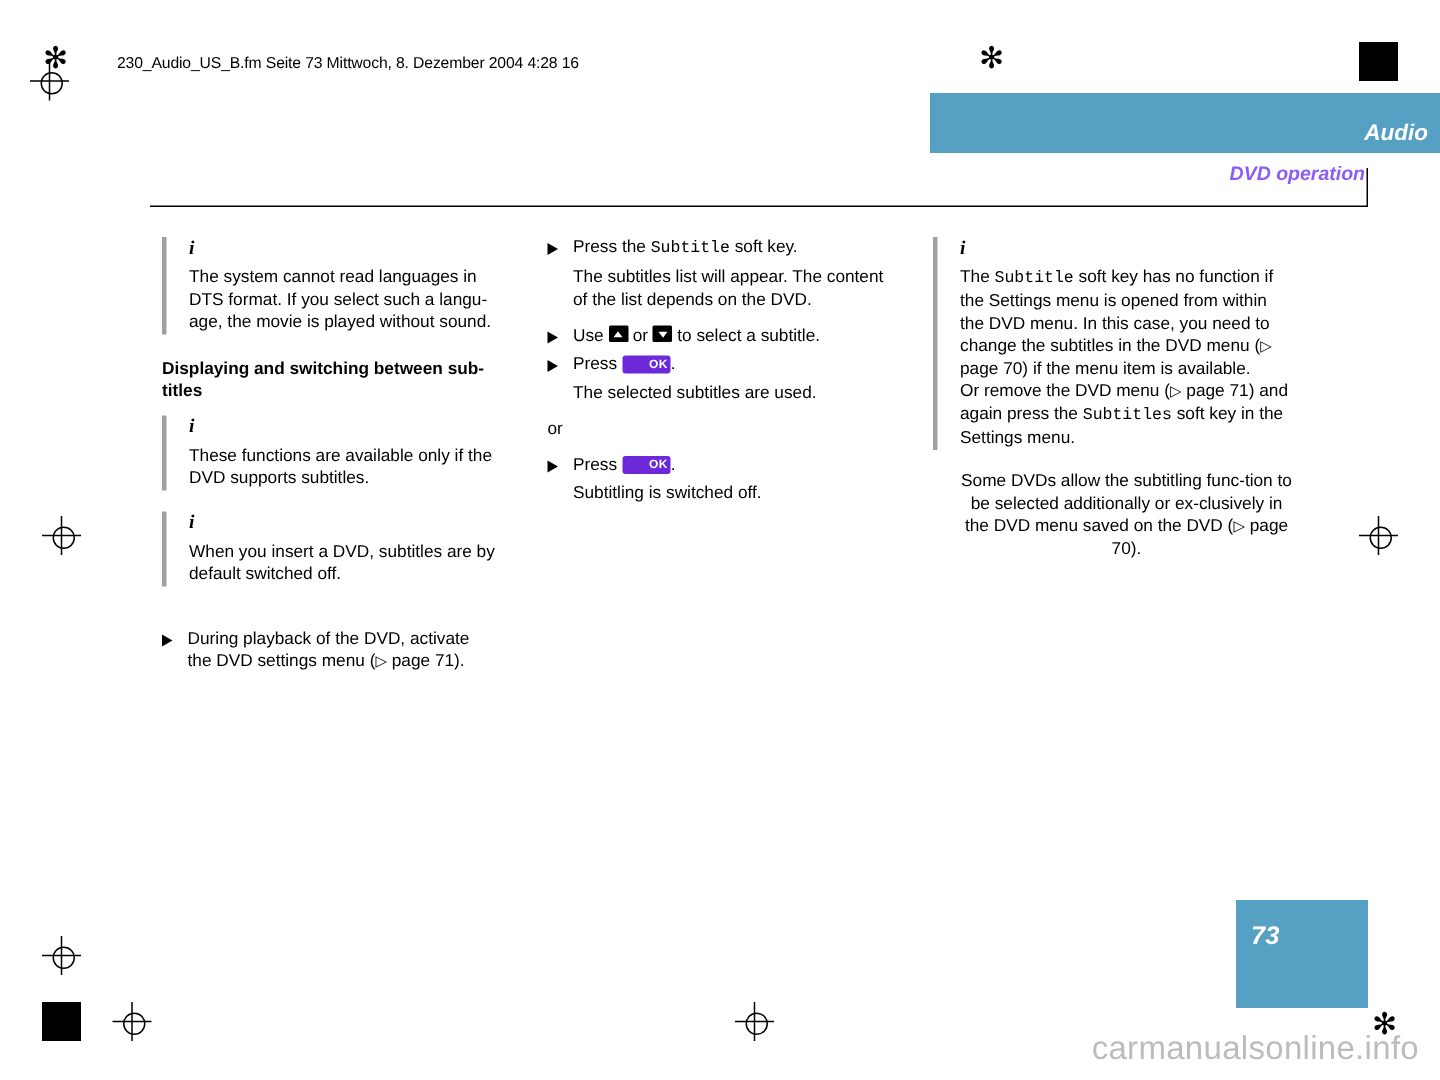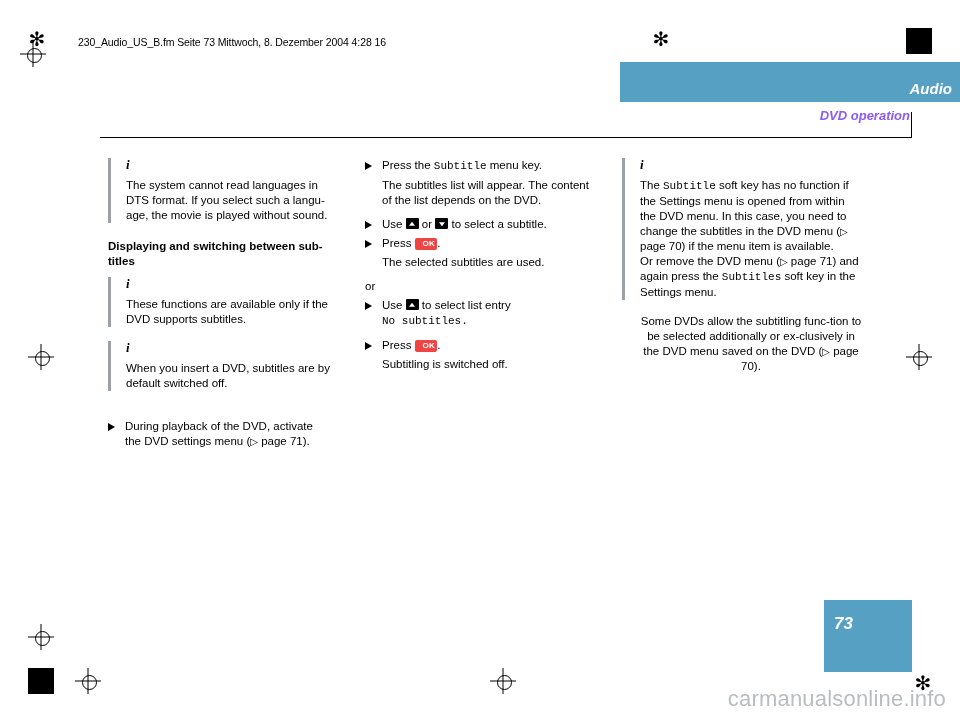--- a/index.html
+++ b/index.html
@@ -179,26 +179,26 @@
   }
   .plain { margin: 0 0 4px 0; }
 
   .mono {
     font-family: "Liberation Mono", monospace;
     font-size: 11px;
   }
 
   .okkey {
     display: inline-block;
-    background: #ef4444;
+    background: #6d28d9;
     color: #fff;
     font-size: 8px;
     font-weight: bold;
     line-height: 10px;
-    padding: 1px 2px 1px 8px;
+    padding: 1px 2px 1px 18px;
     border-radius: 2px;
     vertical-align: 1px;
     letter-spacing: 0.3px;
   }
   .arrowkey {
     display: inline-block;
     width: 13px;
     height: 11px;
     background: #000;
     vertical-align: -1px;
@@ -328,45 +328,39 @@
       <br>
       <span>the DVD settings menu (</span><span class="refarrow">▷</span><span> page 71).</span>
     </div>
 
   </div>
 
   <div class="col col2">
 
     <div class="step">
       <span class="tri"></span>
-      <span>Press the </span><span class="mono">Subtitle</span><span> menu key.</span>
+      <span>Press the </span><span class="mono">Subtitle</span><span> soft key.</span>
     </div>
 
     <p class="para">The subtitles list will appear. The content of the list depends on the DVD.</p>
 
     <div class="step">
       <span class="tri"></span>
       <span>Use </span><span class="arrowkey up"></span><span> or </span><span class="arrowkey down"></span><span> to select a subtitle.</span>
     </div>
 
     <div class="step">
       <span class="tri"></span>
       <span>Press </span><span class="okkey">OK</span><span>.</span>
     </div>
 
     <p class="para">The selected subtitles are used.</p>
 
     <p class="plain">or</p>
 
-    <div class="step">
-      <span class="tri"></span>
-      <span>Use </span><span class="arrowkey up"></span><span> to select list entry</span>
-      <br>
-      <span class="mono">No subtitles.</span>
-    </div>
 
     <div class="step" style="margin-top:9px;">
       <span class="tri"></span>
       <span>Press </span><span class="okkey">OK</span><span>.</span>
     </div>
 
     <p class="para">Subtitling is switched off.</p>
 
   </div>
 

